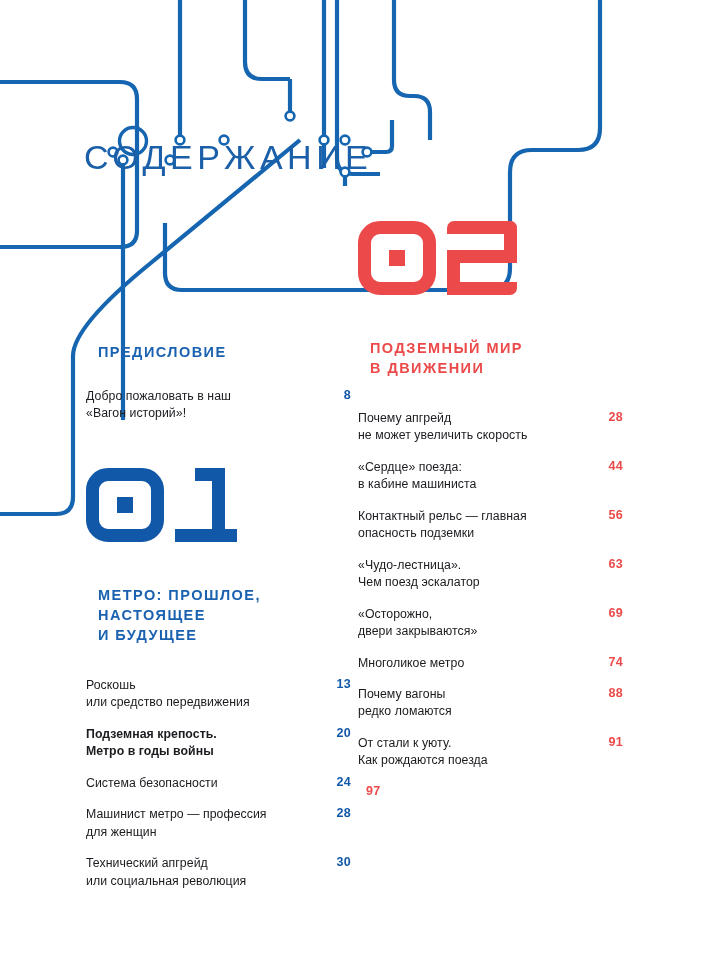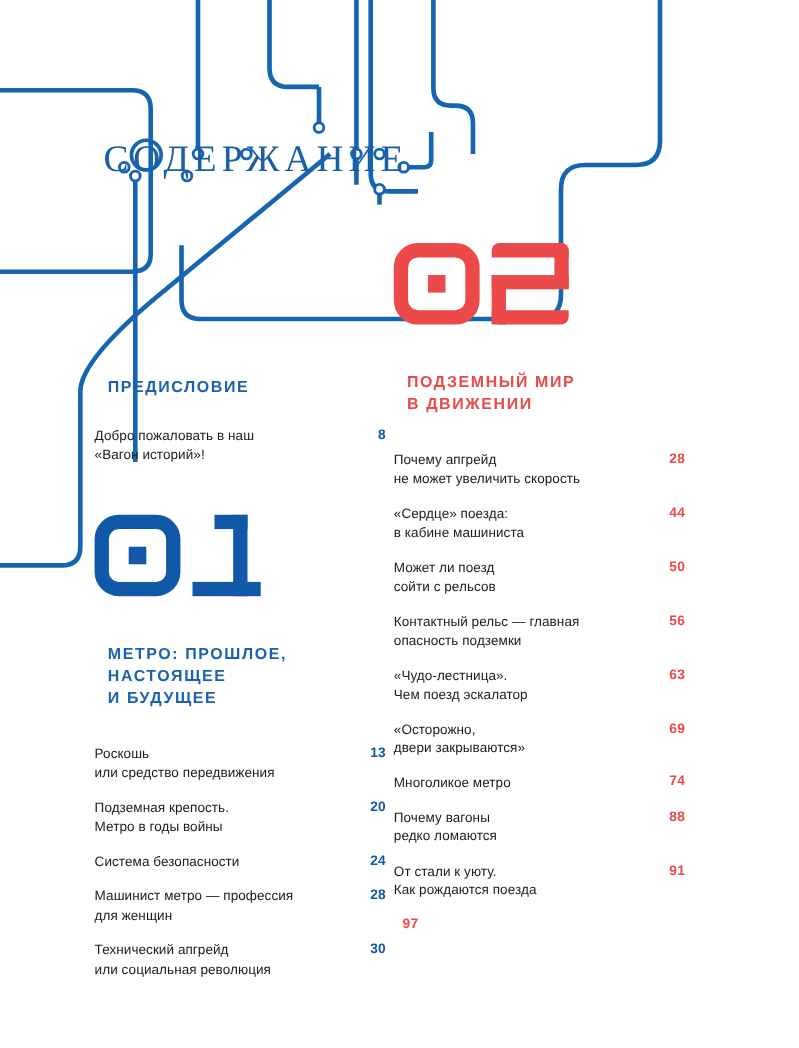--- a/index.html
+++ b/index.html
@@ -25,28 +25,27 @@
     top: 0;
     width: 726px;
     height: 953px;
     pointer-events: none;
   }
 
   
   #toc-title {
     position: absolute;
     left: 84px;
-    top: 126px;
+    top: 138px;
     font-size: 34px;
     letter-spacing: 4.5px;
     font-weight: 400;
     color: #1a5fa8;
     white-space: nowrap;
-    font-family: Liberation Serif, serif;
-    margin-left: 10px;
+    font-family: Liberation Sans, sans-serif;
   }
 
   
   .column {
     position: absolute;
     width: 265px;
   }
   #column-left  { left: 86px;  top: 330px; }
   #column-right { left: 358px; top: 218px; }
 
@@ -262,21 +261,21 @@
 
     <div class="spacer-20"></div>
 
     <ul class="entries">
       <li class="entry">
         <span class="entry-title" style="white-space: pre-line;">Роскошь
 или средство передвижения</span>
         <span class="entry-page blue">13</span>
       </li>
       <li class="entry">
-        <span class="entry-title" style="white-space: pre-line;">Подземная крепость.
+        <span class="entry-title" style="white-space: pre-line; font-weight: bold;">Подземная крепость.
 Метро в годы войны</span>
         <span class="entry-page blue">20</span>
       </li>
       <li class="entry">
         <span class="entry-title">Система безопасности</span>
         <span class="entry-page blue">24</span>
       </li>
       <li class="entry">
         <span class="entry-title" style="white-space: pre-line;">Машинист метро — профессия
 для женщин</span>
@@ -315,25 +314,20 @@
         <span class="entry-title" style="white-space: pre-line;">Почему апгрейд
 не может увеличить скорость</span>
         <span class="entry-page red">28</span>
       </li>
       <li class="entry">
         <span class="entry-title" style="white-space: pre-line;">«Сердце» поезда:
 в кабине машиниста</span>
         <span class="entry-page red">44</span>
       </li>
       <li class="entry">
-        <span class="entry-title" style="white-space: pre-line;">Может ли поезд
-сойти с рельсов</span>
-        <span class="entry-page red">50</span>
-      </li>
-      <li class="entry">
         <span class="entry-title" style="white-space: pre-line;">Контактный рельс — главная
 опасность подземки</span>
         <span class="entry-page red">56</span>
       </li>
       <li class="entry">
         <span class="entry-title" style="white-space: pre-line;">«Чудо-лестница».
 Чем поезд эскалатор</span>
         <span class="entry-page red">63</span>
       </li>
       <li class="entry">

